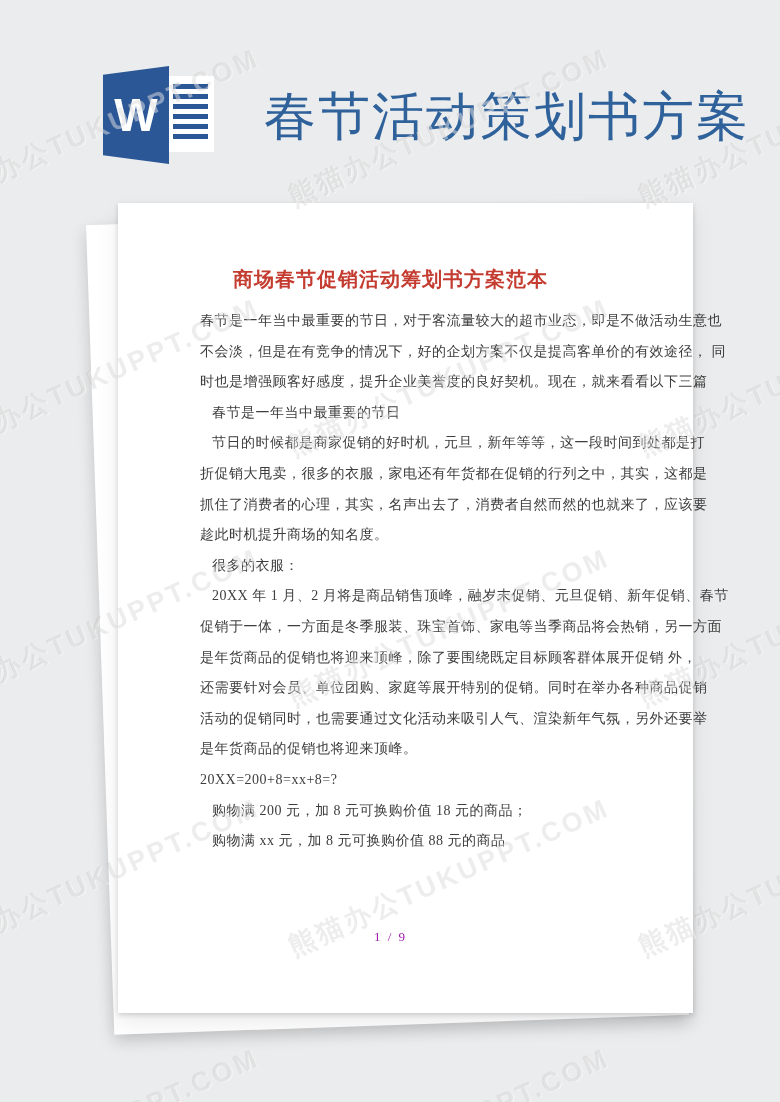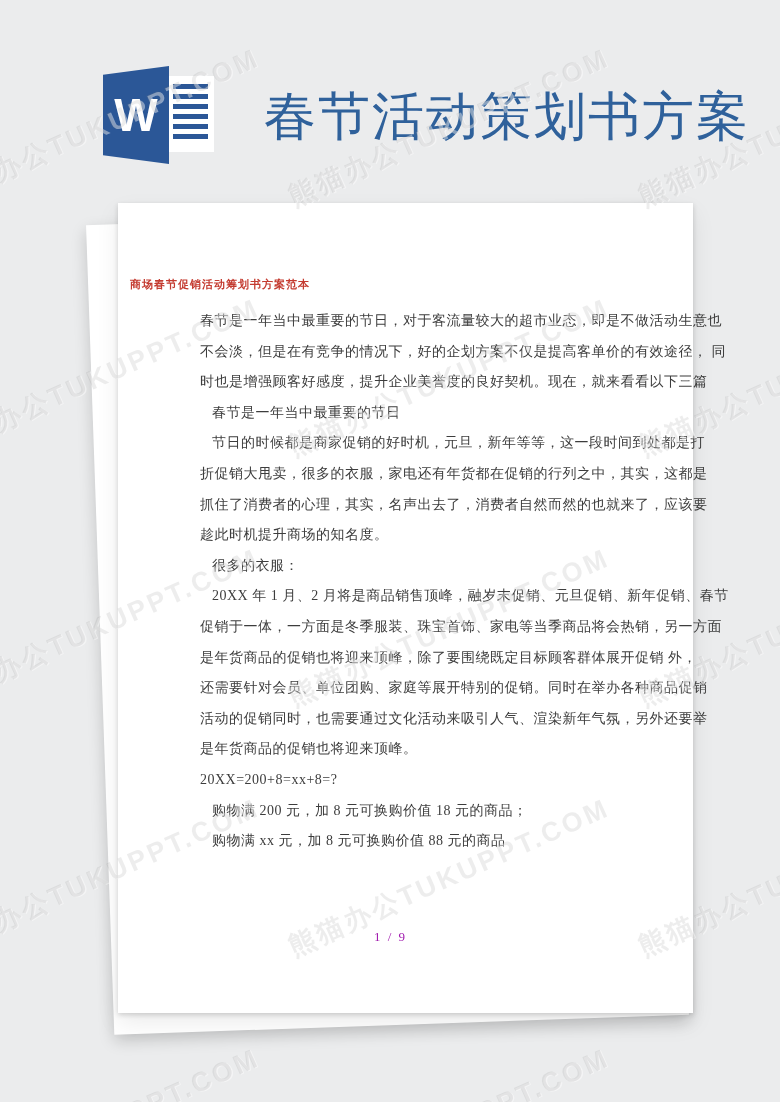--- a/index.html
+++ b/index.html
@@ -55,23 +55,23 @@
     box-shadow: 0 6px 16px rgba(0,0,0,0.18);
     z-index: 1;
   }
   .main-page {
     left: 118px; top: 203px;
     box-shadow: 0 2px 5px rgba(0,0,0,0.16), 0 10px 22px rgba(0,0,0,0.08);
     z-index: 2;
   }
 
   .doc-title {
-    position: absolute; left: 0; right: 30px; top: 62px; margin: 12px;
-    text-align: left;
-    font-size: 11px; font-weight: bold;
+    position: absolute; left: 0; right: 30px; top: 62px; margin: 1px;
+    text-align: center;
+    font-size: 20px; font-weight: bold;
     color: var(--doc-title-red, #c43b30);
     letter-spacing: 1px;
   }
 
   .doc-body {
     position: absolute; left: 82px; top: 103px; width: 440px;
     font-size: 14px; line-height: 30.6px;
     color: var(--body-text, #3d3d3d);
     letter-spacing: 0.5px;
   }

